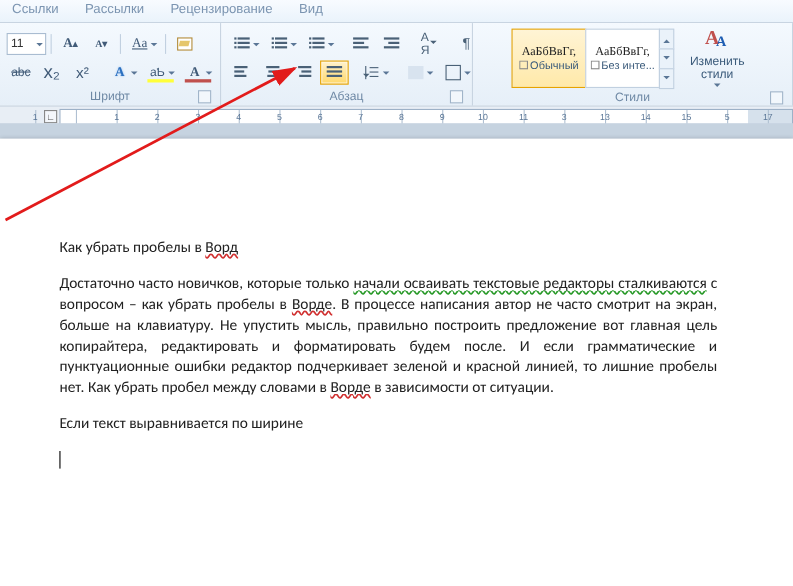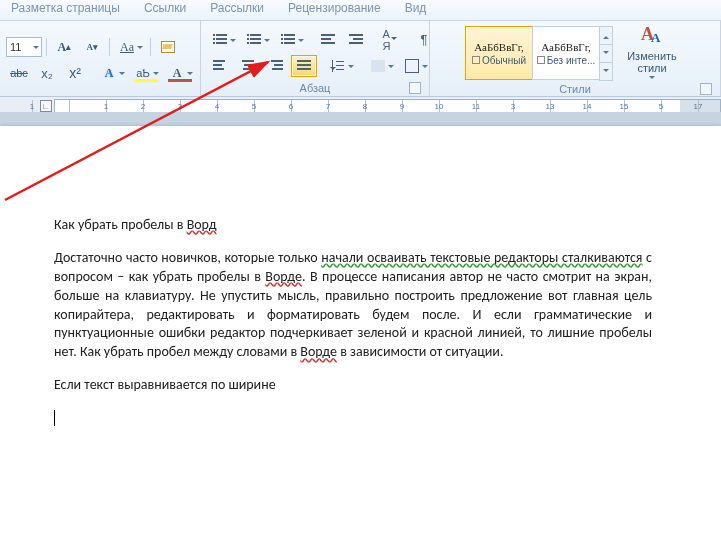--- a/index.html
+++ b/index.html
@@ -235,21 +235,20 @@
   
   .arrow{ position:absolute; left:0; top:0; pointer-events:none }
 
   .tick{position:absolute;top:0;bottom:0;width:1px;background:#b0c0d2}
   .tnum{position:absolute;top:2px;transform:translateX(-50%);color:#5a7696}
 </style>
 </head>
 <body>
 
 <div class="tabs">
-  <span>Разметка страницы</span>
   <span>Ссылки</span>
   <span>Рассылки</span>
   <span>Рецензирование</span>
   <span>Вид</span>
 </div>
 
 <div class="ribbon">
 
   <div class="group" style="width:188px">
     <div class="group-body">
@@ -273,38 +272,42 @@
         <div class="sep"></div>
         <div class="rbtn">
             <span class="clear-ic"></span>
           </div>
       </div>
       <div class="row">
         <div class="rbtn">
             <span style="text-decoration:line-through;font-size:11px">abc</span>
           </div>
         <div class="rbtn">
-            <span style="font-size:13px">x₂</span>
+            <span style="font-size:17px">x₂</span>
           </div>
         <div class="rbtn">
             <span style="font-size:14px">x²</span>
           </div>
         <div class="sep"></div>
         <div class="rbtn dd" style="position:relative">
           <span class="iA" style="color:#2a6fbf;text-shadow:0 0 2px #8cb8ee">A</span>
         </div>
         <div class="rbtn dd" style="position:relative">
           <span style="font-size:11px">aƄ</span>
           <span class="color-bar" style="background:#ffff3a"></span>
         </div>
         <div class="rbtn dd" style="position:relative">
           <span class="iA">A</span>
           <span class="color-bar" style="background:#c0504d"></span>
         </div>
       </div>
+    </div>
+    <div class="group-label">
+      <span>Шрифт</span>
+      <div class="dialog-launch"></div>
     </div>
   </div>
 
   <div class="group" style="width:216px">
     <div class="group-body">
       <div class="row">
         <div class="rbtn dd">
             <span class="list-ic">
               <i></i>
               <i></i>

